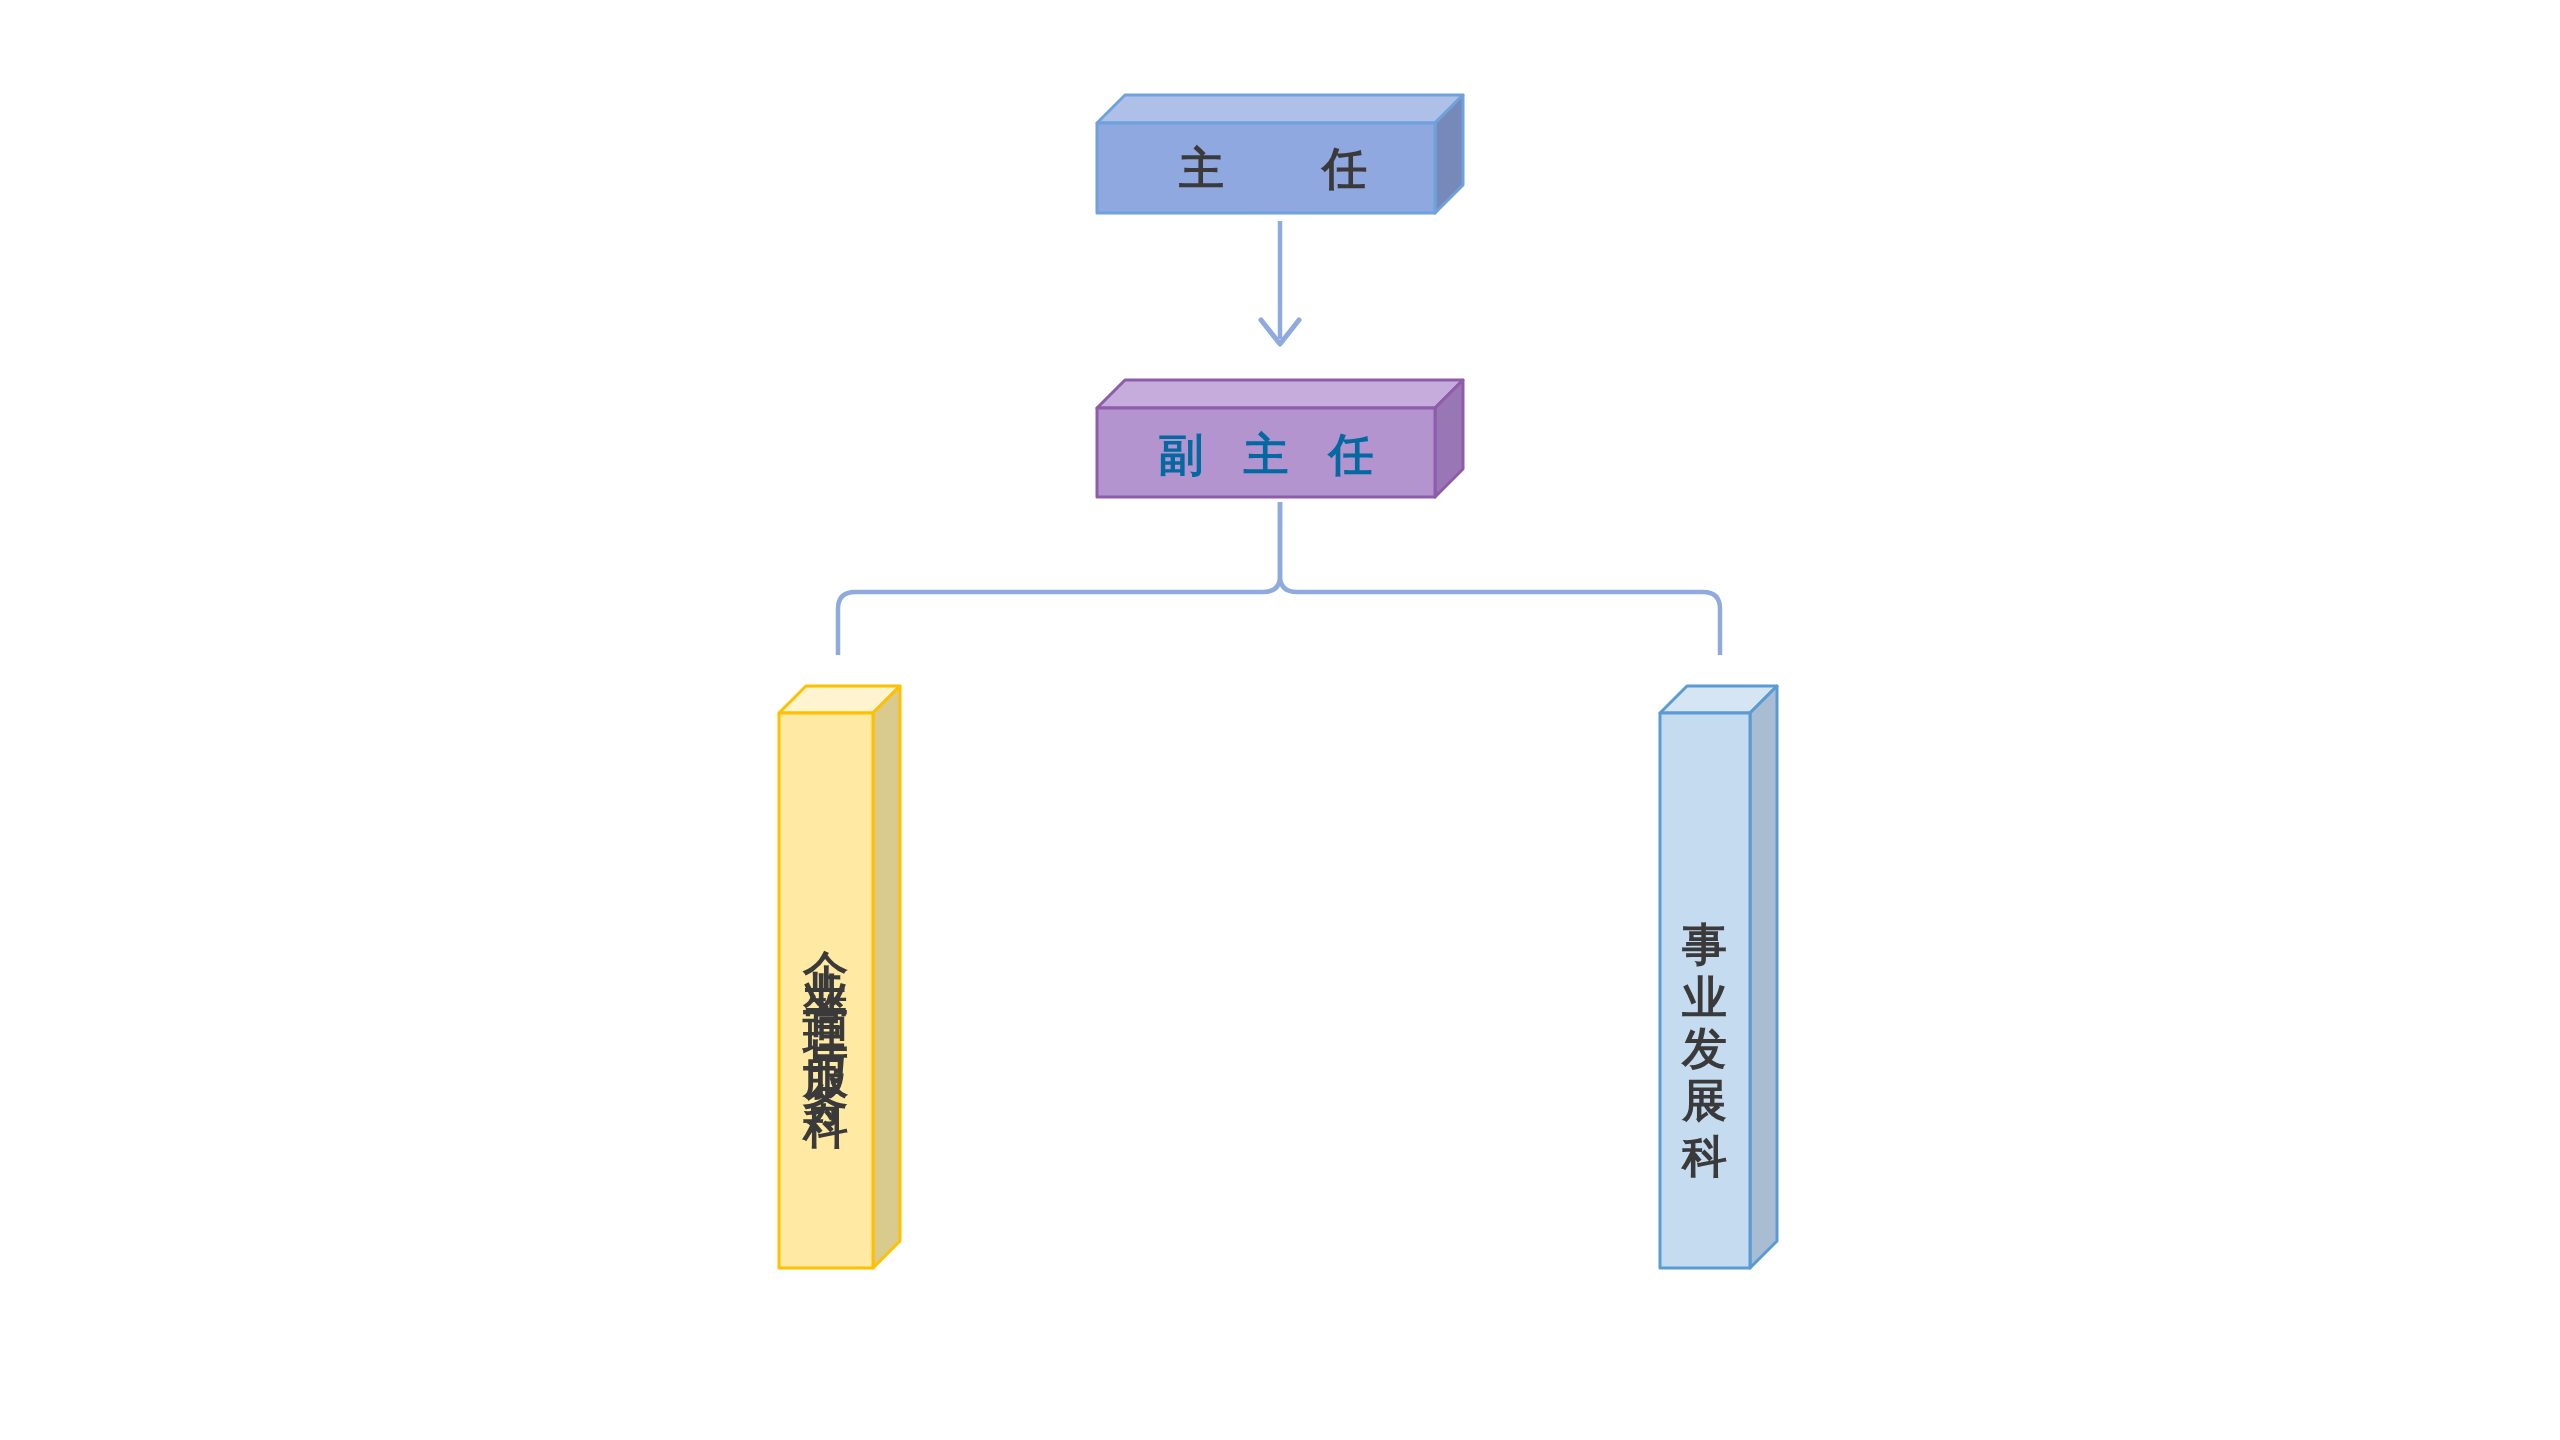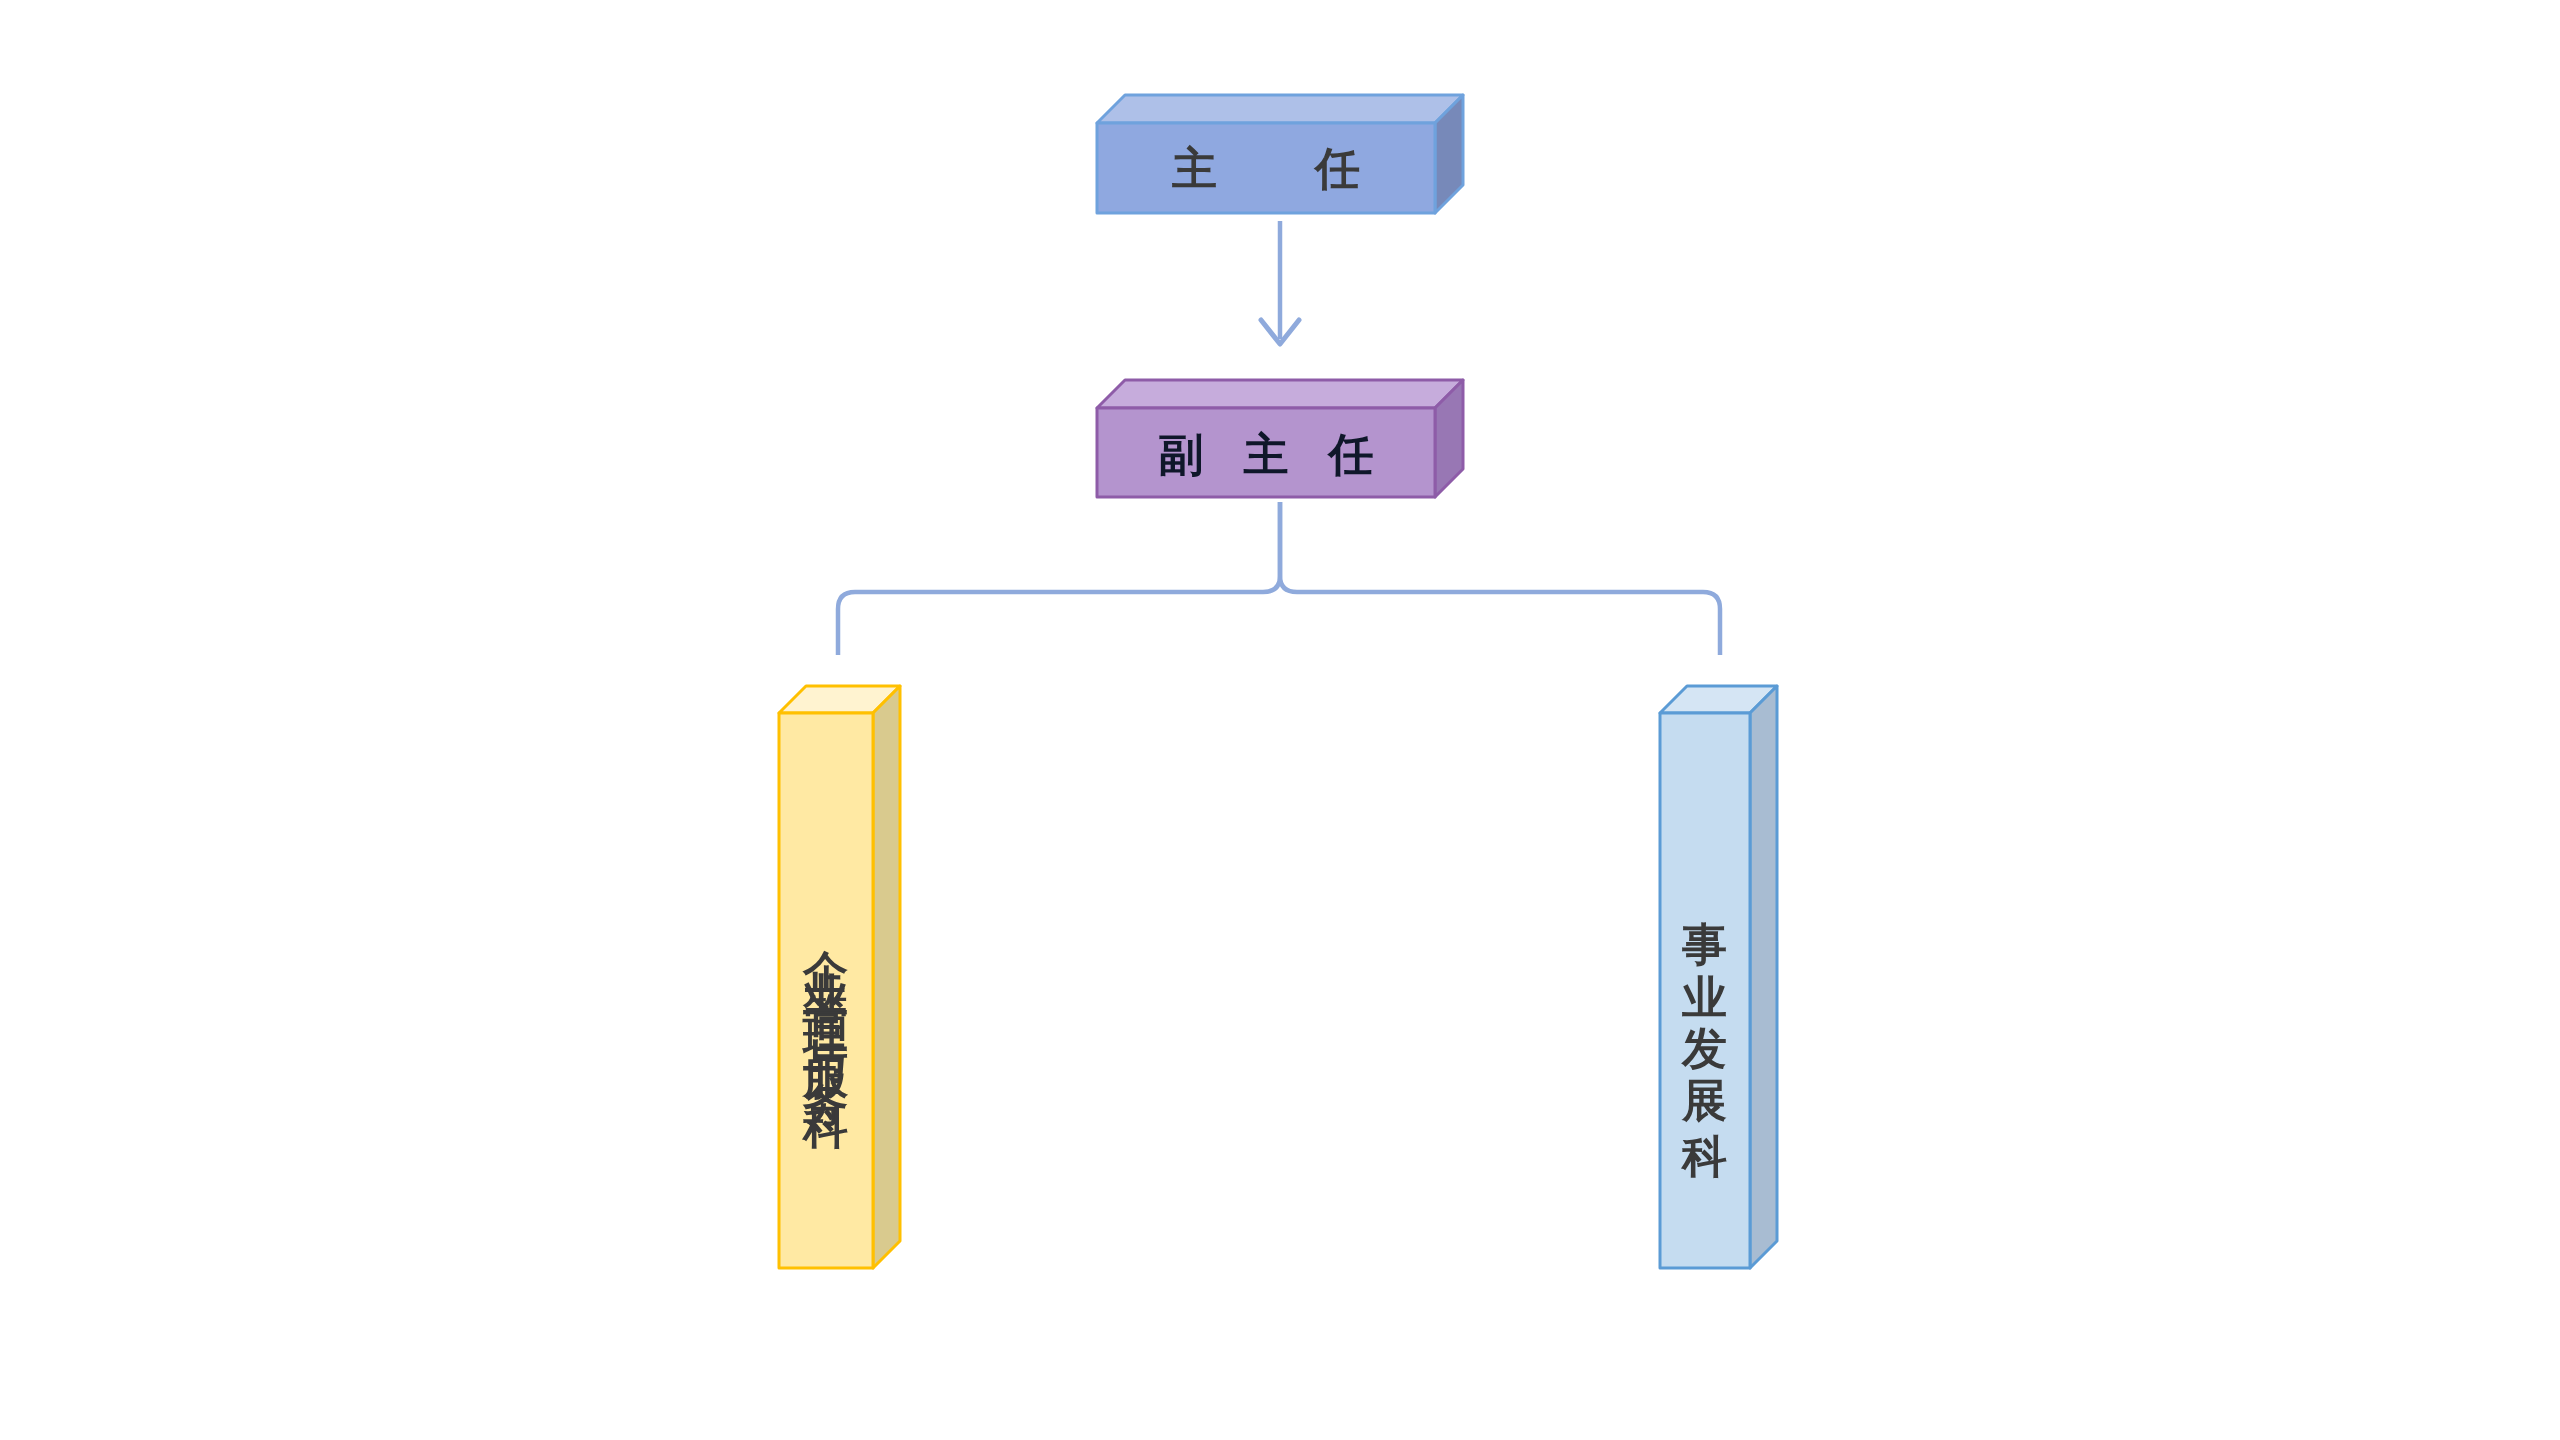--- a/index.html
+++ b/index.html
@@ -77,25 +77,25 @@
       <polygon points="779,713 873,713 873,1268 779,1268" stroke-width="3" stroke-linejoin="round" style="fill: rgb(255, 233, 163); stroke: rgb(255, 192, 0);"></polygon>
     </g>
 
     <g>
       <polygon points="1660,713 1687,686 1777,686 1750,713" stroke-width="3" stroke-linejoin="round" style="fill: rgb(213, 229, 244); stroke: rgb(91, 155, 213);"></polygon>
       <polygon points="1750,713 1777,686 1777,1241 1750,1268" stroke-width="3" stroke-linejoin="round" style="fill: rgb(168, 188, 210); stroke: rgb(91, 155, 213);"></polygon>
       <polygon points="1660,713 1750,713 1750,1268 1660,1268" stroke-width="3" stroke-linejoin="round" style="fill: rgb(197, 220, 240); stroke: rgb(91, 155, 213);"></polygon>
     </g>
   </svg>
 
-  <div class="node-label h1" style="left: 1097px; top: 123px; width: 338px; height: 90px; color: rgb(58, 58, 58);">
+  <div class="node-label h1" style="left: 1097px; top: 123px; width: 338px; height: 90px; color: rgb(58, 58, 58); padding-left: 7px;">
     <span>主任</span>
   </div>
 
-  <div class="node-label h2" style="left: 1097px; top: 408px; width: 338px; height: 92px; color: #0f172a;">
+  <div class="node-label h2" style="left: 1097px; top: 408px; width: 338px; height: 92px; color: #0369a1;">
     <span>副主任</span>
   </div>
 
   <div class="node-label vert v1" style="left: 779px; top: 713px; width: 94px; height: 555px; color: rgb(58, 58, 58);">
     <span>企业管理与服务科</span>
   </div>
 
   <div class="node-label vert v2" style="left: 1660px; top: 713px; width: 90px; height: 555px; color: rgb(58, 58, 58);">
     <span>事业发展科</span>
   </div>

